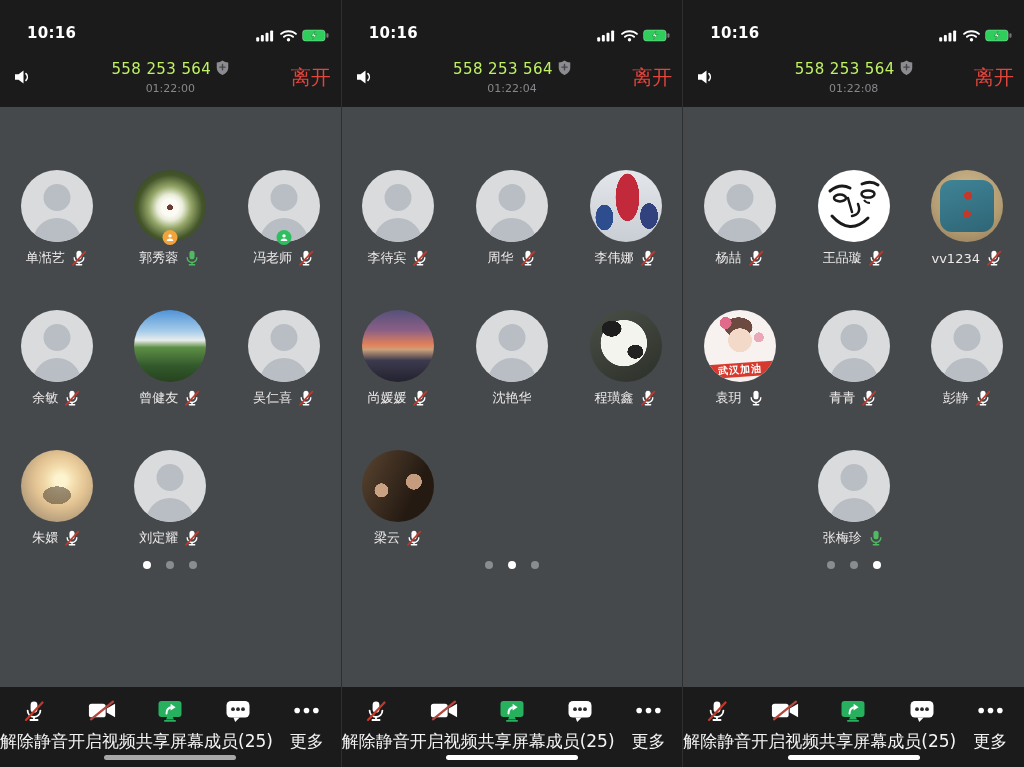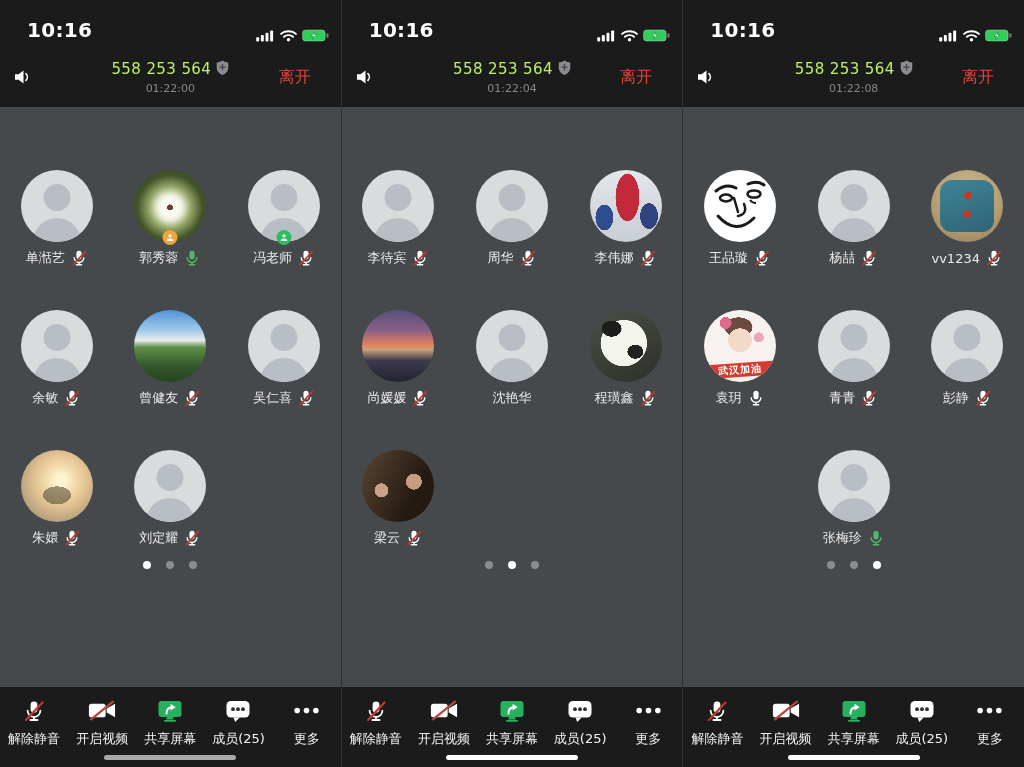--- a/index.html
+++ b/index.html
@@ -3,31 +3,31 @@
 <meta charset="utf-8">
 <style>
   html,body{margin:0;padding:0;background:#000;}
   body{width:1024px;height:767px;font-family:"DejaVu Sans","Liberation Sans",sans-serif;-webkit-font-smoothing:antialiased;}
   #app{display:flex;width:1024px;height:767px;}
   .panel{flex:1 1 0;min-width:0;display:flex;flex-direction:column;background:#1b1b1c;position:relative;overflow:hidden;}
   .panel + .panel{border-left:1px solid rgba(255,255,255,0.09);}
 
   
   .statusbar{height:42px;display:flex;align-items:flex-end;justify-content:space-between;padding:0 12px 5px 27px;}
-  .status-time{color:#fff;font-size:20px;font-weight:bold;letter-spacing:.3px;}
+  .status-time{color:#fff;font-size:15px;font-weight:bold;letter-spacing:.3px;}
   .status-icons{display:flex;align-items:center;gap:5px;}
   .status-icons svg{display:block;}
 
   
   .header{height:60px;position:relative;display:flex;align-items:center;}
   .speaker-btn{position:absolute;left:13px;top:50%;transform:translateY(-50%);display:flex;}
   .meeting-info{margin:0 auto;text-align:center;}
   .meeting-id-row{display:flex;align-items:center;gap:5px;justify-content:center;color:#bef264;font-size:15px;letter-spacing:.4px;}
   .timer{color:#87878b;font-size:11px;margin-top:3px;}
-  .leave-btn{position:absolute;right:30px;top:50%;transform:translateY(-50%);font-size:16px;cursor:pointer;}
+  .leave-btn{position:absolute;right:10px;top:50%;transform:translateY(-50%);font-size:20px;cursor:pointer;}
 
   
   .main{flex:1;background:#45494c;padding-top:63px;display:flex;flex-direction:column;align-items:center;}
   .grid{width:100%;display:grid;grid-template-columns:repeat(3,1fr);row-gap:42px;}
   .cell{display:flex;flex-direction:column;align-items:center;height:98px;}
   .avatar{width:72px;height:72px;border-radius:50%;position:relative;flex:none;background:#dadbdd;}
   .avatar-inner{position:absolute;inset:0;border-radius:50%;overflow:hidden;}
   .avatar--default .avatar-inner::before{content:"";position:absolute;left:50%;top:14px;transform:translateX(-50%);width:27px;height:27px;border-radius:50%;background:#b9bdc4;}
   .avatar--default .avatar-inner::after{content:"";position:absolute;left:50%;bottom:-8px;transform:translateX(-50%);width:48px;height:32px;border-radius:24px 24px 0 0;background:#b9bdc4;}
   .avatar--dandelion{background:radial-gradient(circle 3px at 50% 52%,#6b3a30 0 99%,transparent 100%),radial-gradient(circle at 50% 52%,#fbfbf3 0 16%,#e9ecd9 25%,#97a86a 40%,#44552b 62%,#2c3a1c 100%);}
@@ -51,21 +51,21 @@
 
   
   .dots{display:flex;gap:15px;margin-top:13px;}
   .dot{width:8px;height:8px;border-radius:50%;background:#898d90;}
   .dot.active{background:#fff;}
 
   
   .toolbar{height:80px;background:#1b1b1c;display:flex;padding-top:11px;box-sizing:border-box;}
   .tool{flex:1;display:flex;flex-direction:column;align-items:center;gap:7px;cursor:pointer;}
   .tool-icon{height:25px;display:flex;align-items:center;justify-content:center;}
-  .tool-label{color:#f4f4f4;font-size:13px;white-space:nowrap;}
+  .tool-label{color:#f4f4f4;font-size:17px;white-space:nowrap;}
   .home-indicator{position:absolute;bottom:7px;left:50%;transform:translateX(-50%);width:132px;height:5px;border-radius:2.5px;}
 </style>
 </head>
 <body>
 
 <div id="app">
     <section class="panel">
     <div class="statusbar">
       <span class="status-time">10:16</span>
       <span class="status-icons">
@@ -598,20 +598,37 @@
                 <path d="M7 4.8 v5.6 M4.2 7.6 h5.6" stroke="#46464a" stroke-width="1.5" stroke-linecap="round"></path>
               </svg></span>
         </div>
         <div class="timer">01:22:08</div>
       </div>
       <span class="leave-btn" style="color: rgb(225, 69, 60);">离开</span>
     </div>
     <div class="main">
       <div class="grid">
           <div class="cell">
+    <div class="avatar avatar--default">
+              <div class="avatar-inner"></div>
+            </div>
+    <div class="name-row">
+      <span class="name">杨喆</span>
+      <span class="mic">
+                <svg viewBox="0 0 24 24" width="18" height="18">
+                  <rect x="8.6" y="2.4" width="6.8" height="11.2" rx="3.4" fill="#ffffff"></rect>
+                  <path d="M5.6 11.6 a6.4 6.4 0 0 0 12.8 0" stroke="#ffffff" stroke-width="1.8" fill="none" stroke-linecap="round"></path>
+                  <line x1="12" y1="18" x2="12" y2="20.6" stroke="#ffffff" stroke-width="1.8" stroke-linecap="round"></line>
+                  <line x1="8.4" y1="21" x2="15.6" y2="21" stroke="#ffffff" stroke-width="1.8" stroke-linecap="round"></line>
+                  <line x1="4" y1="21" x2="20.5" y2="3.5" stroke="#c0392b" stroke-width="2.3" stroke-linecap="round"></line>
+                </svg>
+              </span>
+    </div>
+  </div>
+          <div class="cell">
     <div class="avatar avatar--meme-face">
               <div class="avatar-inner"><svg viewBox="0 0 72 72" width="72" height="72">
                   <path d="M12 21 q10 -8 20 -3" stroke="#1a1a1a" stroke-width="3" fill="none" stroke-linecap="round"></path>
                   <path d="M44 14 q9 -4 16 1" stroke="#1a1a1a" stroke-width="3" fill="none" stroke-linecap="round"></path>
                   <ellipse cx="22" cy="28" rx="6" ry="3.4" fill="none" stroke="#1a1a1a" stroke-width="2.5"></ellipse>
                   <ellipse cx="50" cy="24" rx="6.5" ry="3.6" fill="none" stroke="#1a1a1a" stroke-width="2.5"></ellipse>
                   <path d="M14 46 q18 20 36 2" stroke="#1a1a1a" stroke-width="3" fill="none" stroke-linecap="round"></path>
                   <path d="M40 34 q4 10 -6 12" stroke="#1a1a1a" stroke-width="2.5" fill="none" stroke-linecap="round"></path>
                   <path d="M30 28 l4 14" stroke="#1a1a1a" stroke-width="2.5" stroke-linecap="round"></path>
                   <path d="M46 30 q2 3 6 3" stroke="#1a1a1a" stroke-width="2" fill="none"></path>
@@ -624,37 +641,20 @@
                   <rect x="8.6" y="2.4" width="6.8" height="11.2" rx="3.4" fill="#ffffff"></rect>
                   <path d="M5.6 11.6 a6.4 6.4 0 0 0 12.8 0" stroke="#ffffff" stroke-width="1.8" fill="none" stroke-linecap="round"></path>
                   <line x1="12" y1="18" x2="12" y2="20.6" stroke="#ffffff" stroke-width="1.8" stroke-linecap="round"></line>
                   <line x1="8.4" y1="21" x2="15.6" y2="21" stroke="#ffffff" stroke-width="1.8" stroke-linecap="round"></line>
                   <line x1="4" y1="21" x2="20.5" y2="3.5" stroke="#c0392b" stroke-width="2.3" stroke-linecap="round"></line>
                 </svg>
               </span>
     </div>
   </div>
           <div class="cell">
-    <div class="avatar avatar--default">
-              <div class="avatar-inner"></div>
-            </div>
-    <div class="name-row">
-      <span class="name">杨喆</span>
-      <span class="mic">
-                <svg viewBox="0 0 24 24" width="18" height="18">
-                  <rect x="8.6" y="2.4" width="6.8" height="11.2" rx="3.4" fill="#ffffff"></rect>
-                  <path d="M5.6 11.6 a6.4 6.4 0 0 0 12.8 0" stroke="#ffffff" stroke-width="1.8" fill="none" stroke-linecap="round"></path>
-                  <line x1="12" y1="18" x2="12" y2="20.6" stroke="#ffffff" stroke-width="1.8" stroke-linecap="round"></line>
-                  <line x1="8.4" y1="21" x2="15.6" y2="21" stroke="#ffffff" stroke-width="1.8" stroke-linecap="round"></line>
-                  <line x1="4" y1="21" x2="20.5" y2="3.5" stroke="#c0392b" stroke-width="2.3" stroke-linecap="round"></line>
-                </svg>
-              </span>
-    </div>
-  </div>
-          <div class="cell">
     <div class="avatar avatar--blue-plaque">
               <div class="avatar-inner">
                 <div class="plaque"></div>
               </div>
             </div>
     <div class="name-row">
       <span class="name">vv1234</span>
       <span class="mic">
                 <svg viewBox="0 0 24 24" width="18" height="18">
                   <rect x="8.6" y="2.4" width="6.8" height="11.2" rx="3.4" fill="#ffffff"></rect>

